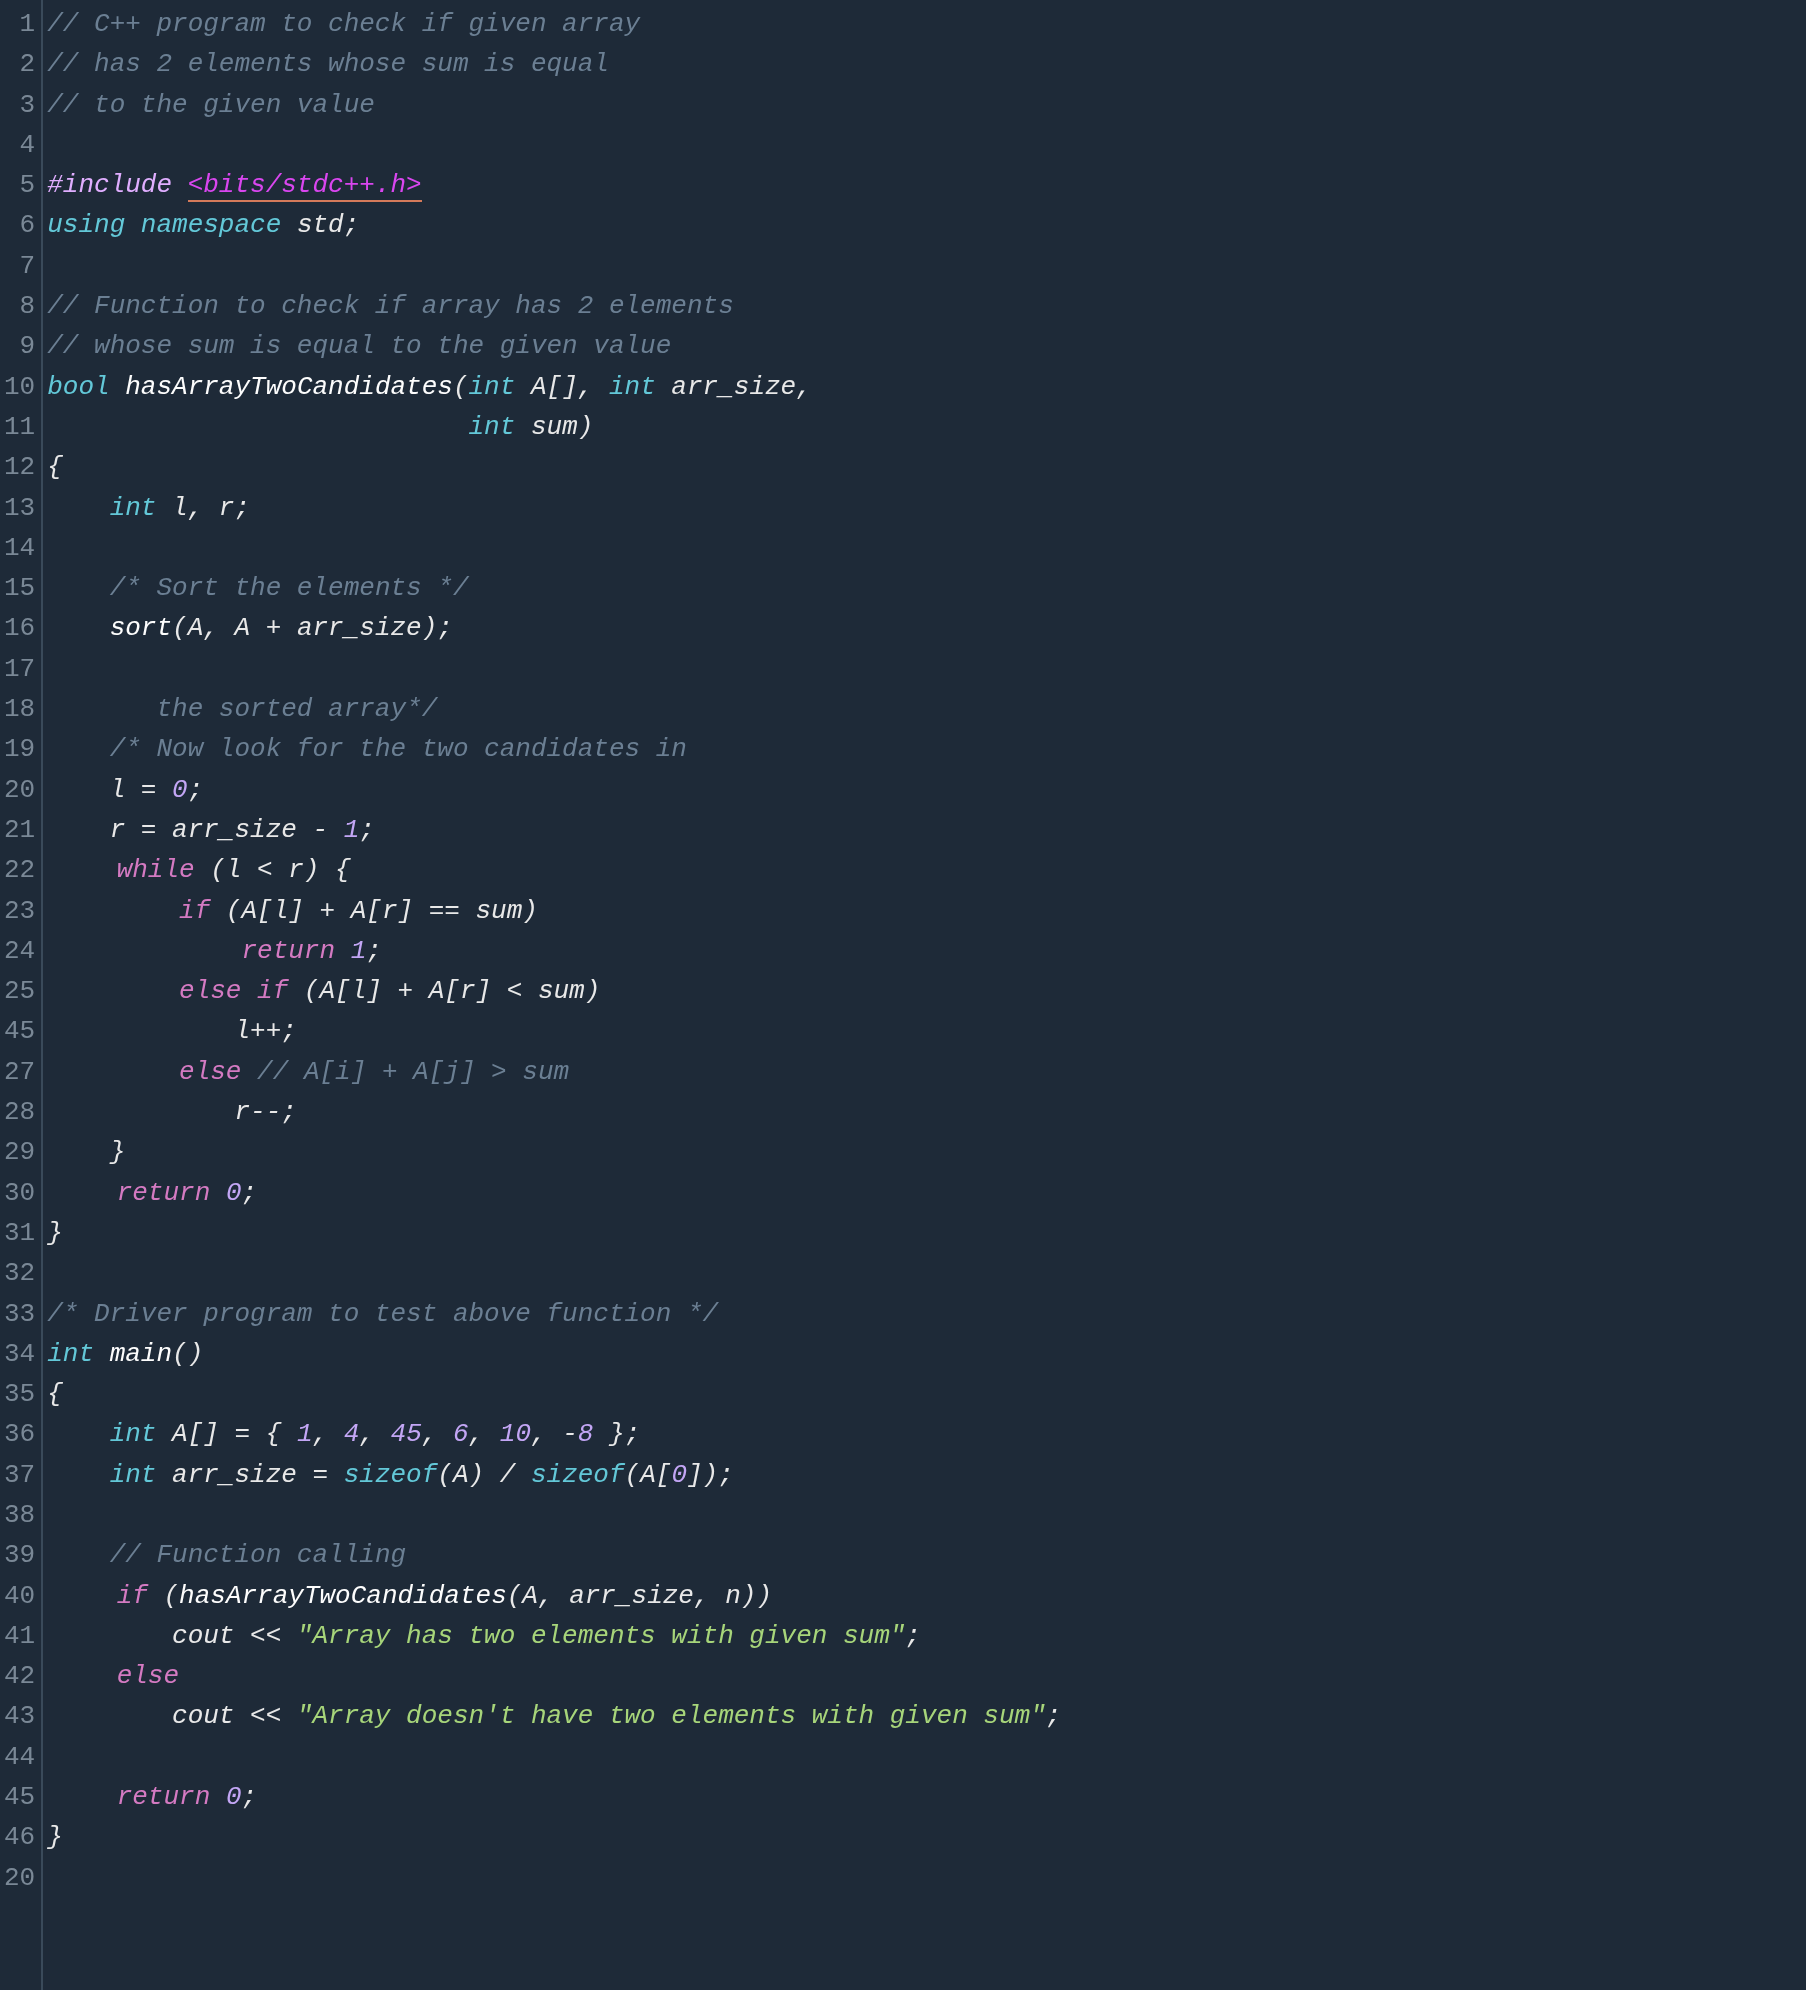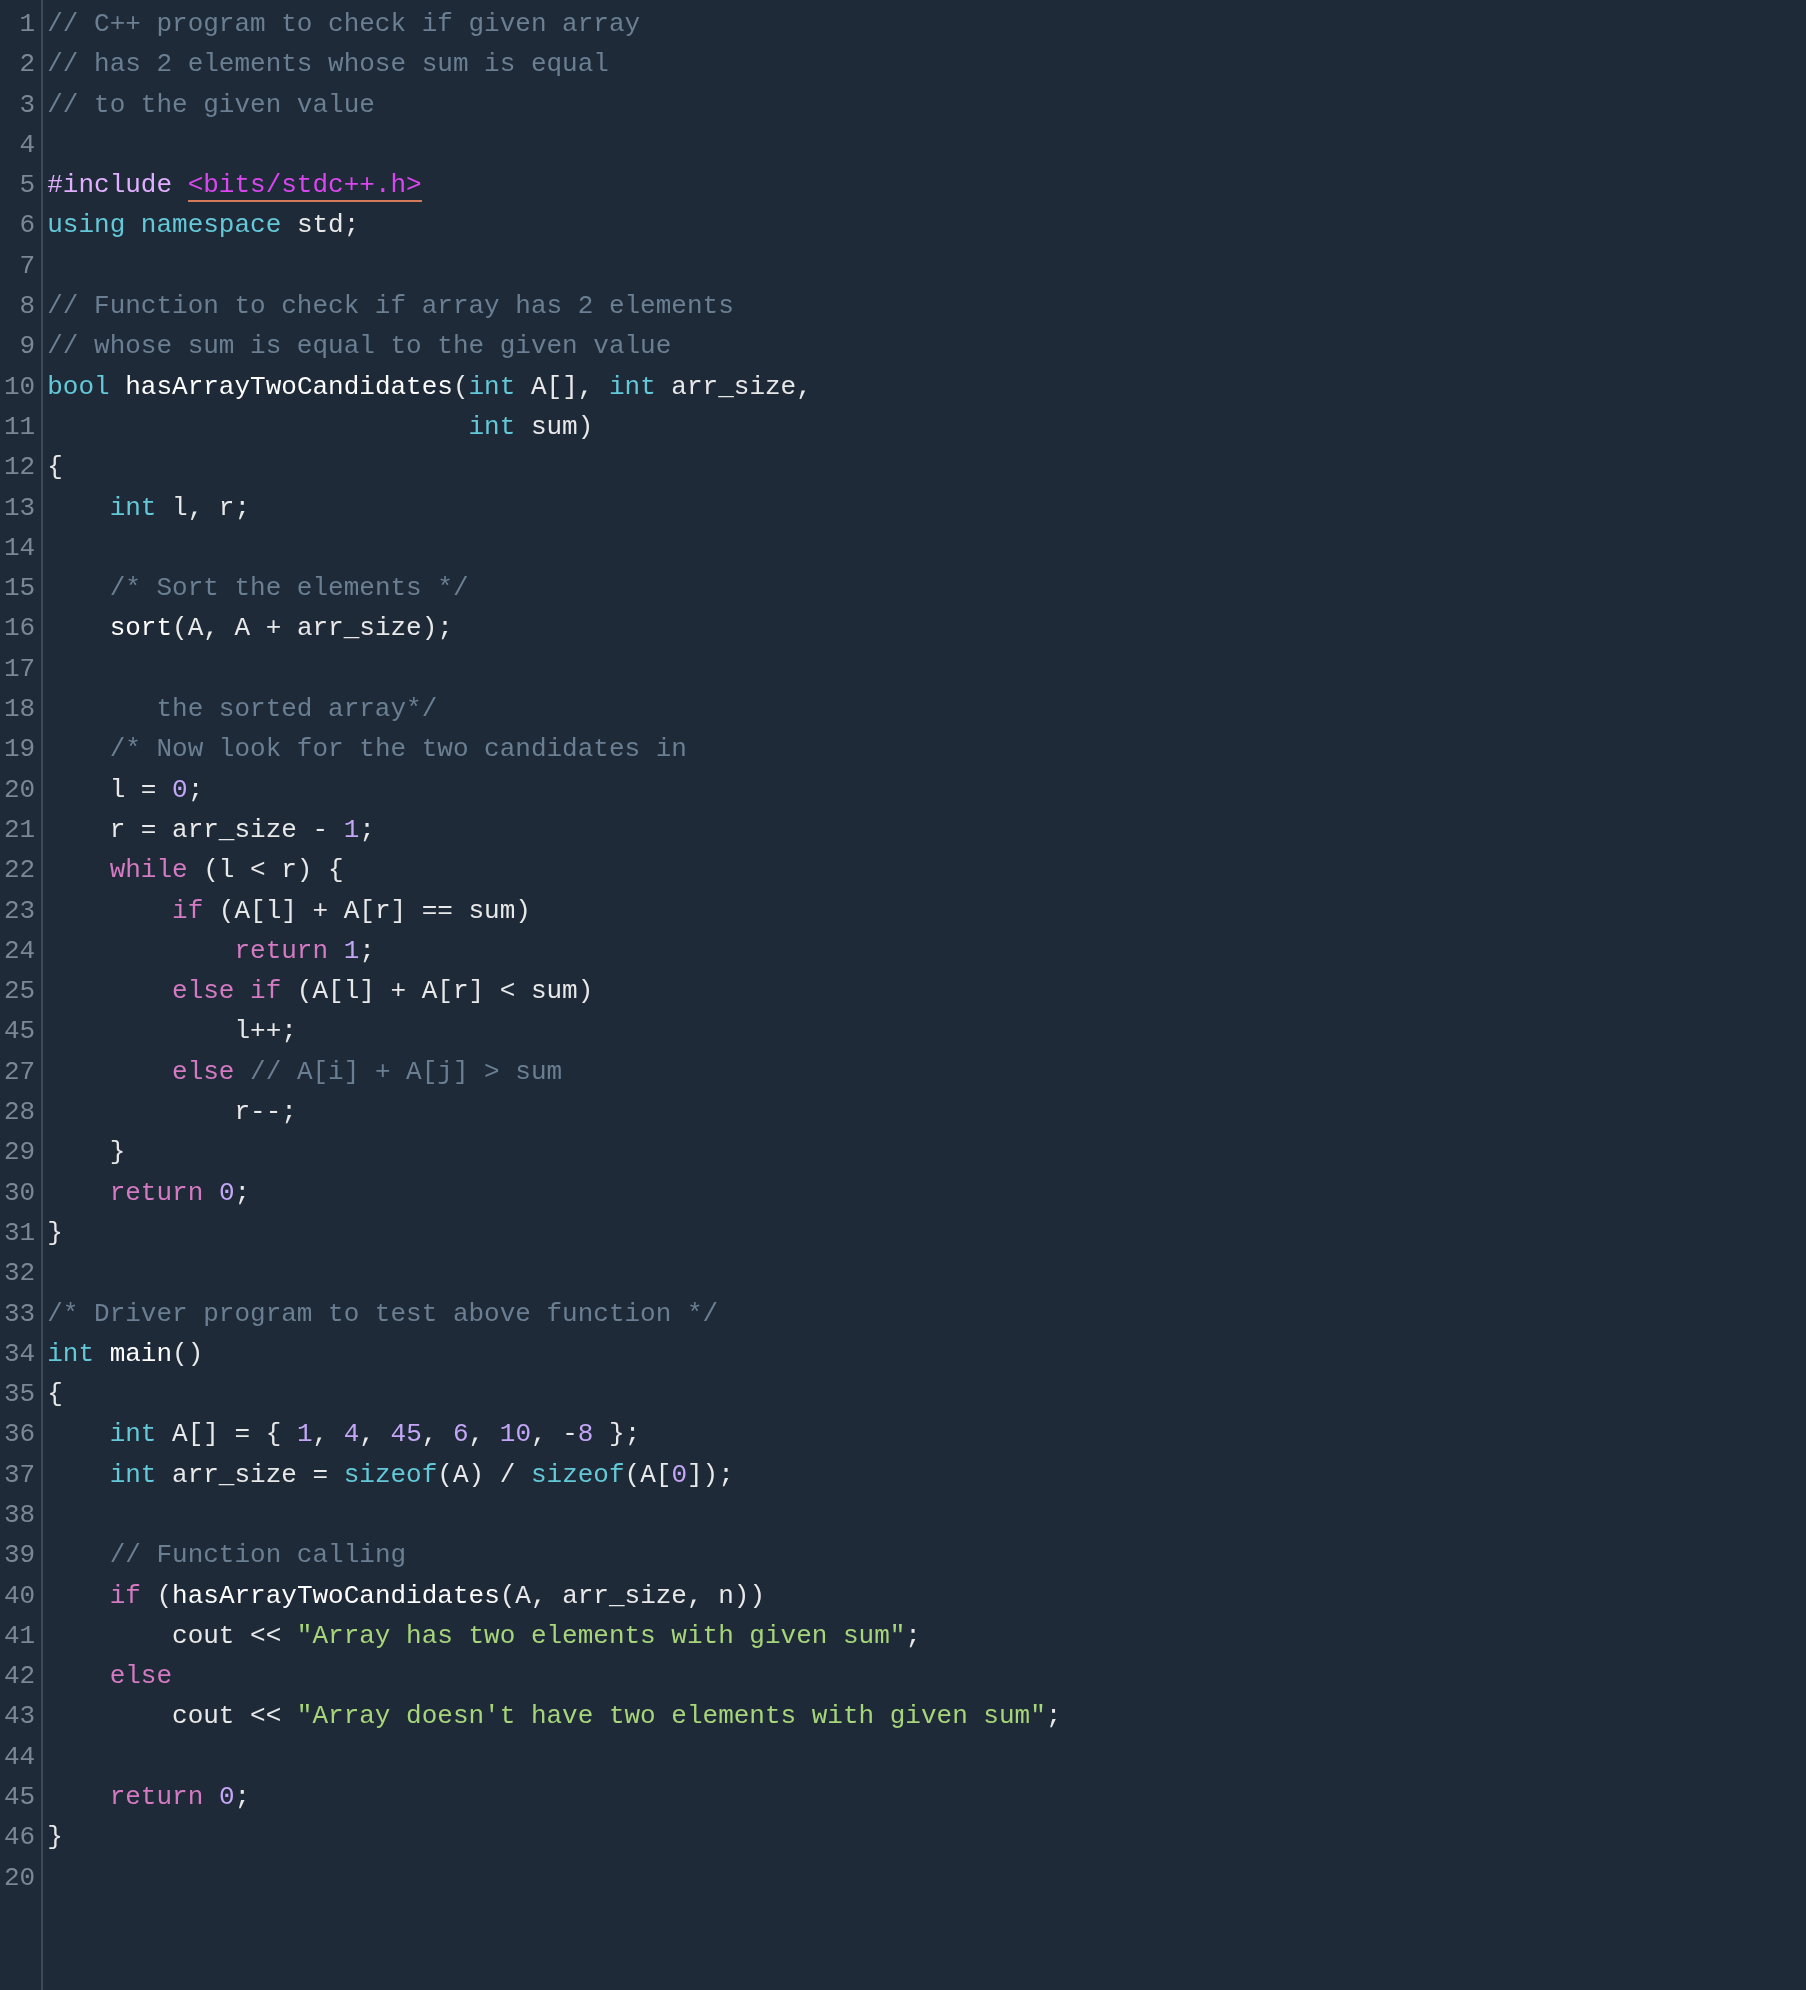--- a/index.html
+++ b/index.html
@@ -29,26 +29,27 @@
     height: 1.55em;
   }
   .code {
     flex: 1;
     padding: 4px 0 4px 4px;
   }
   .code .line {
     display: block;
     height: 1.55em;
     white-space: pre;
+    font-style: italic;
   }
   .c-comment { color: #6b7f93; }
   .c-preproc { color: #e0aeff; }
   .c-include-path { color: #d946ef; border-bottom: 2px solid #d47a5a; }
   .c-keyword { color: #63c8d8; }
-  .c-ctrl { color: #d47ac2; }
+  .c-ctrl { color: #d47ac2; margin-left: 7px; }
   .c-func { color: #fdfdfd; text-align: center; }
   .c-number { color: #c3a6f5; }
   .c-string { color: #a7d57a; }
   .c-id { color: #e8e8e8; }
   .c-paren { color: #e8e8e8; }
 </style>
 </head>
 <body>
 
 <div class="editor">

